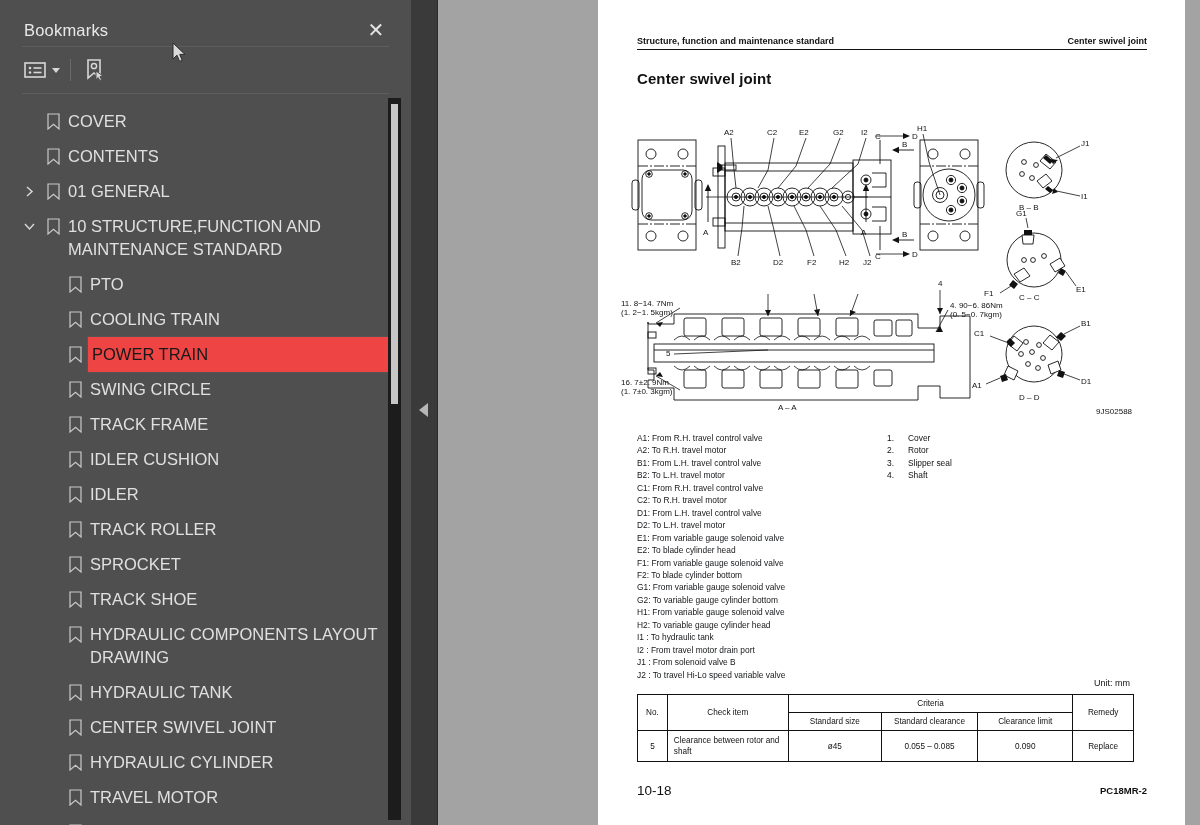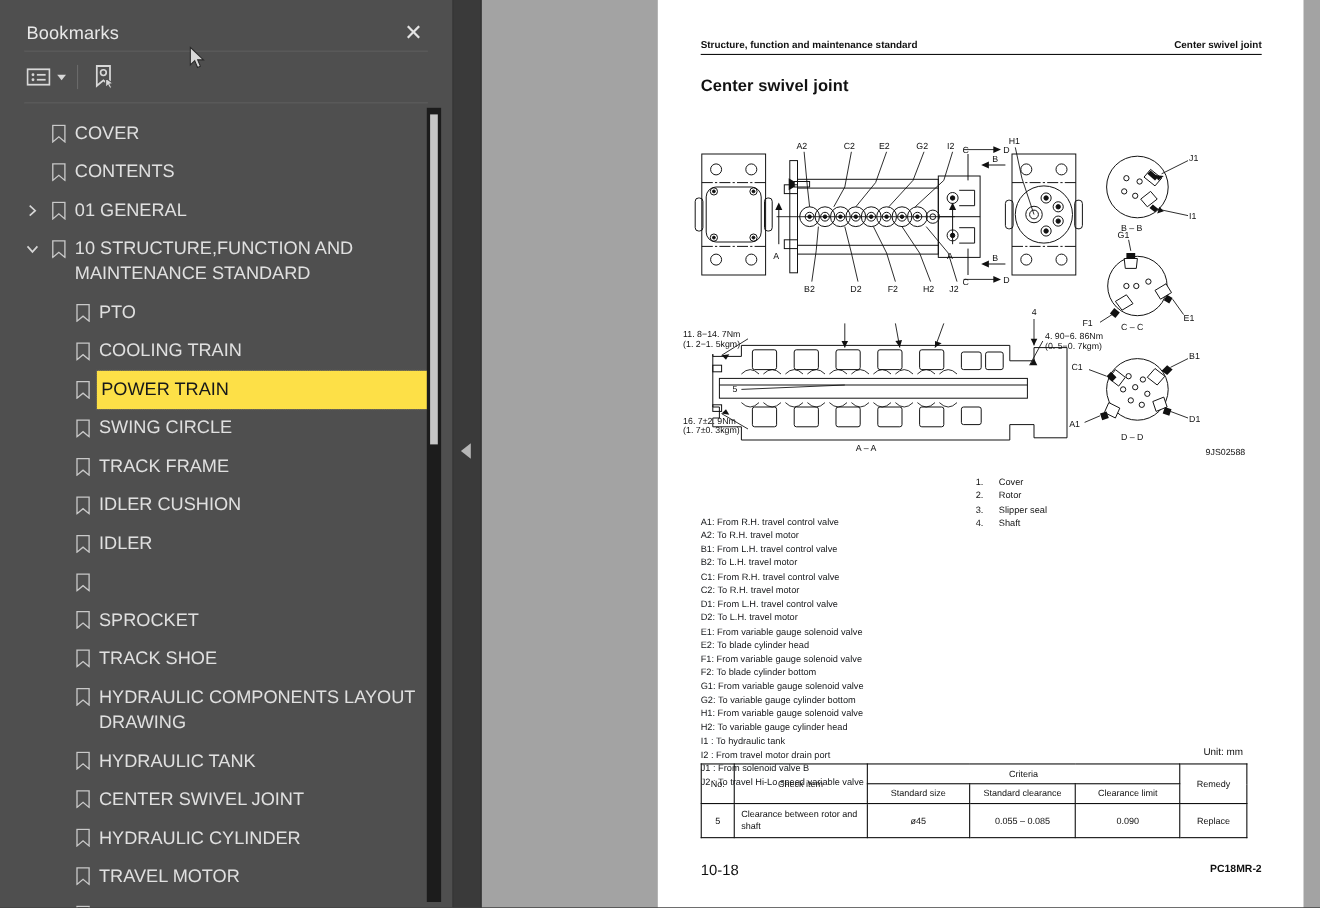--- a/index.html
+++ b/index.html
@@ -92,21 +92,21 @@
     font-size: 16.5px;
     line-height: 23px;
     padding-top: 6px;
     padding-bottom: 6px;
     padding-left: 2px;
     max-width: 300px;
   }
   .bm-row.indent0 { padding-left: 18px; }
   .bm-row.indent1 { padding-left: 40px; }
   .bm-row.sel .bm-label {
-    background: #fde047;
+    background: #ef4444;
     color: #16181a;
     outline: 1px dotted #5a5a5a;
     width: 363px;
     max-width: 302px;
     padding-left: 4px;
   }
 
   
   .sb-scroll-track {
     position: absolute;
@@ -180,21 +180,21 @@
   }
   .figure svg { display: block; }
 
   
   .legend {
     position: absolute;
     top: 432px; left: 39px;
     display: flex;
     width: 510px;
   }
-  .legend .col-a { width: 245px; margin-top: 36px; }
+  .legend .col-a { width: 245px; }
   .legend .col-b { width: 200px; padding-left: 5px; }
   .legend-line {
     font-size: 8.4px;
     line-height: 12.45px;
     white-space: pre;
     color: #15171a;
   }
   .num-item { display: flex; font-size: 8.4px; line-height: 12.45px; }
   .num-item .n { width: 21px; }
 
@@ -391,20 +391,21 @@
           </span>
           <span class="bm-label">IDLER</span>
         </div>
         <div class="bm-row indent1">
           <span class="bm-twisty"></span>
           <span class="bm-icon">
             <svg width="13" height="17" viewBox="0 0 13 17">
               <path d="M1 1 h11 v15 l-5.5 -4.6 l-5.5 4.6 z" fill="none" stroke="#c9c9c9" stroke-width="1.2"></path>
             </svg>
           </span>
+          <span class="bm-label">TRACK ROLLER</span>
         </div>
         <div class="bm-row indent1">
           <span class="bm-twisty"></span>
           <span class="bm-icon">
             <svg width="13" height="17" viewBox="0 0 13 17">
               <path d="M1 1 h11 v15 l-5.5 -4.6 l-5.5 4.6 z" fill="none" stroke="#c9c9c9" stroke-width="1.2"></path>
             </svg>
           </span>
           <span class="bm-label">SPROCKET</span>
         </div>

